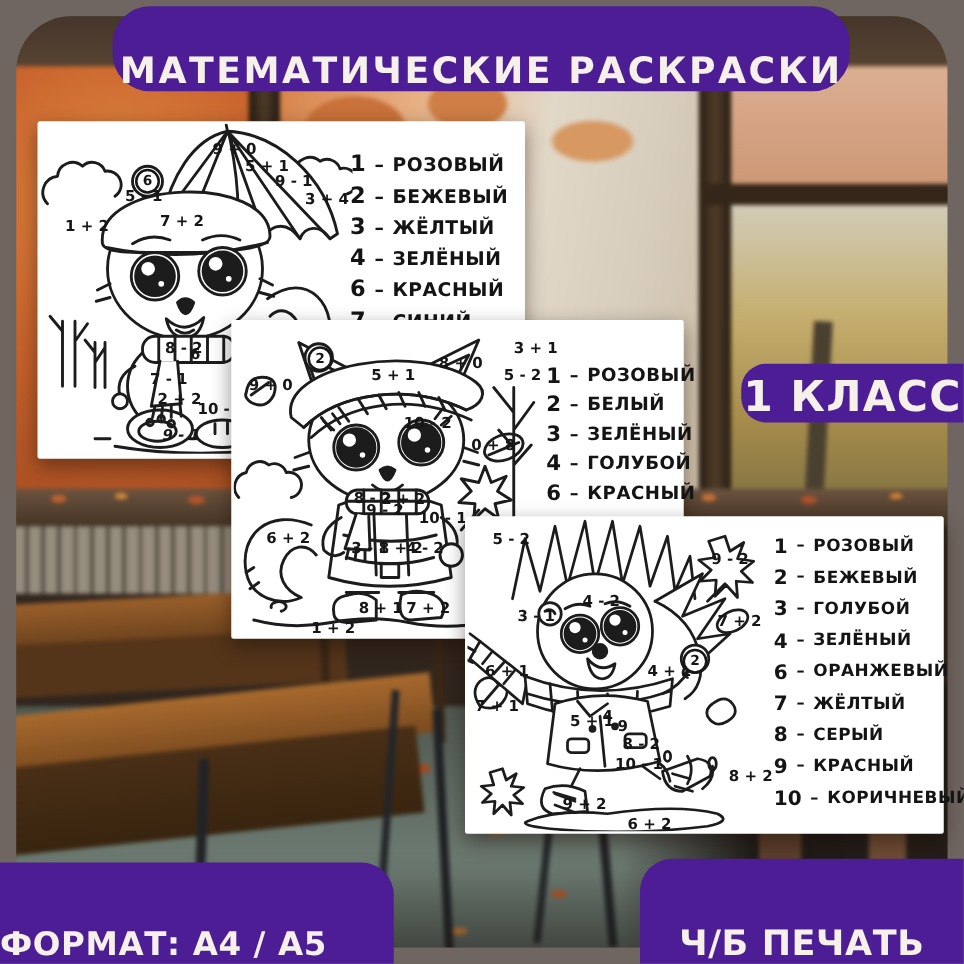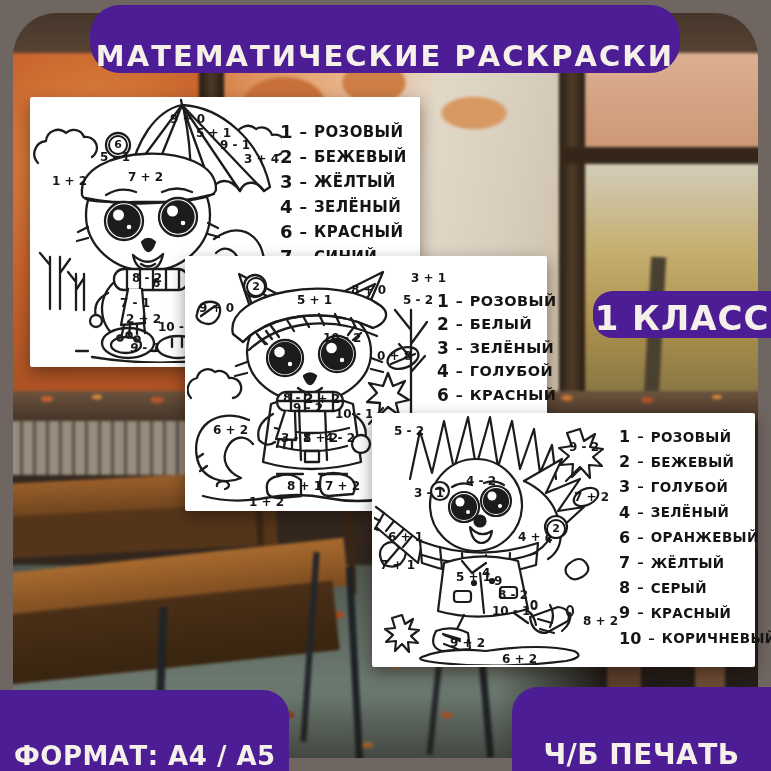--- a/index.html
+++ b/index.html
@@ -44,22 +44,22 @@
   }
   .banner{
     left:90px;top:5px;width:590px;height:68px;border-radius:30px;
     justify-content:center;font-size:29px;letter-spacing:2px;
   }
   .grade{
     left:593px;top:291px;width:178px;height:47px;
     border-radius:20px 0 0 20px;justify-content:center;font-size:34px;letter-spacing:1px;
   }
   .format{
-    left:0;top:690px;width:289px;height:81px;
-    border-radius:0 26px 0 0;padding-left:14px;font-size:26px;letter-spacing:.5px;
+    left:0;top:690px;width:315px;height:81px;
+    border-radius:0 26px 0 0;font-size:26px;letter-spacing:.5px;
     box-sizing:border-box;
   }
   .print{
     left:512px;top:687px;width:259px;height:84px;
     border-radius:26px 0 0 0;justify-content:center;font-size:28px;letter-spacing:.5px;
   }
 </style>
 </head>
 <body>
 

